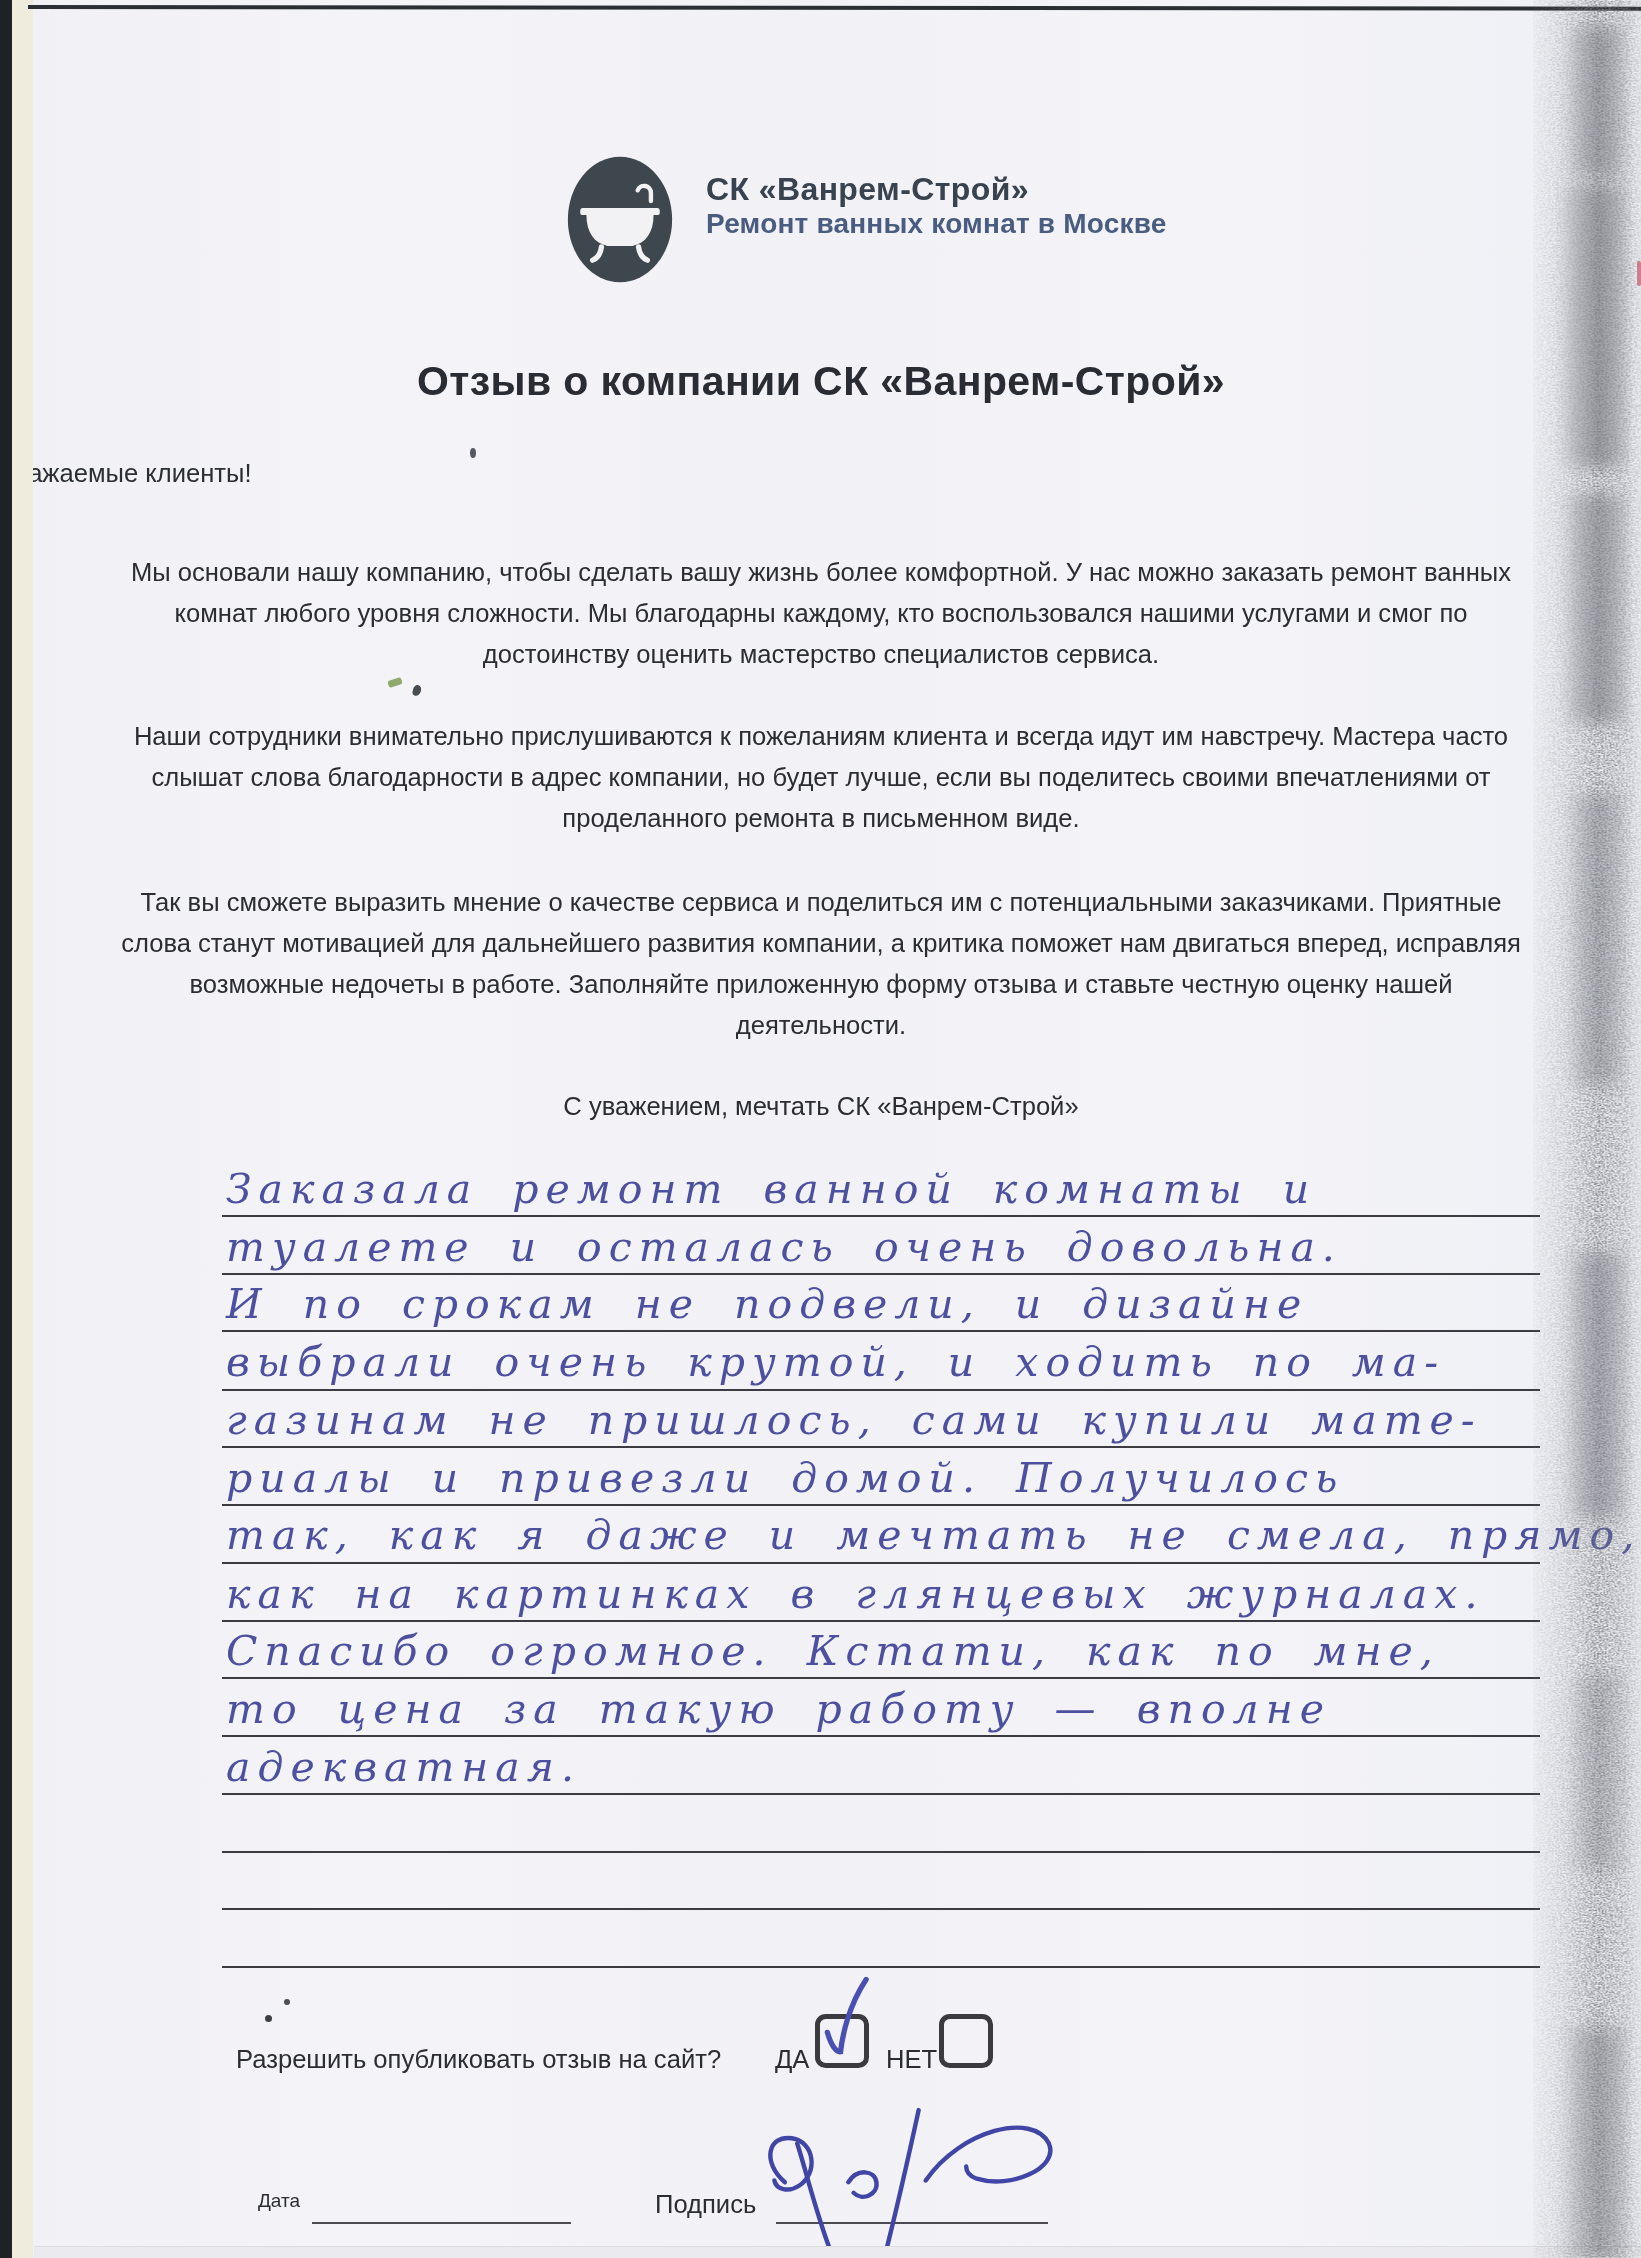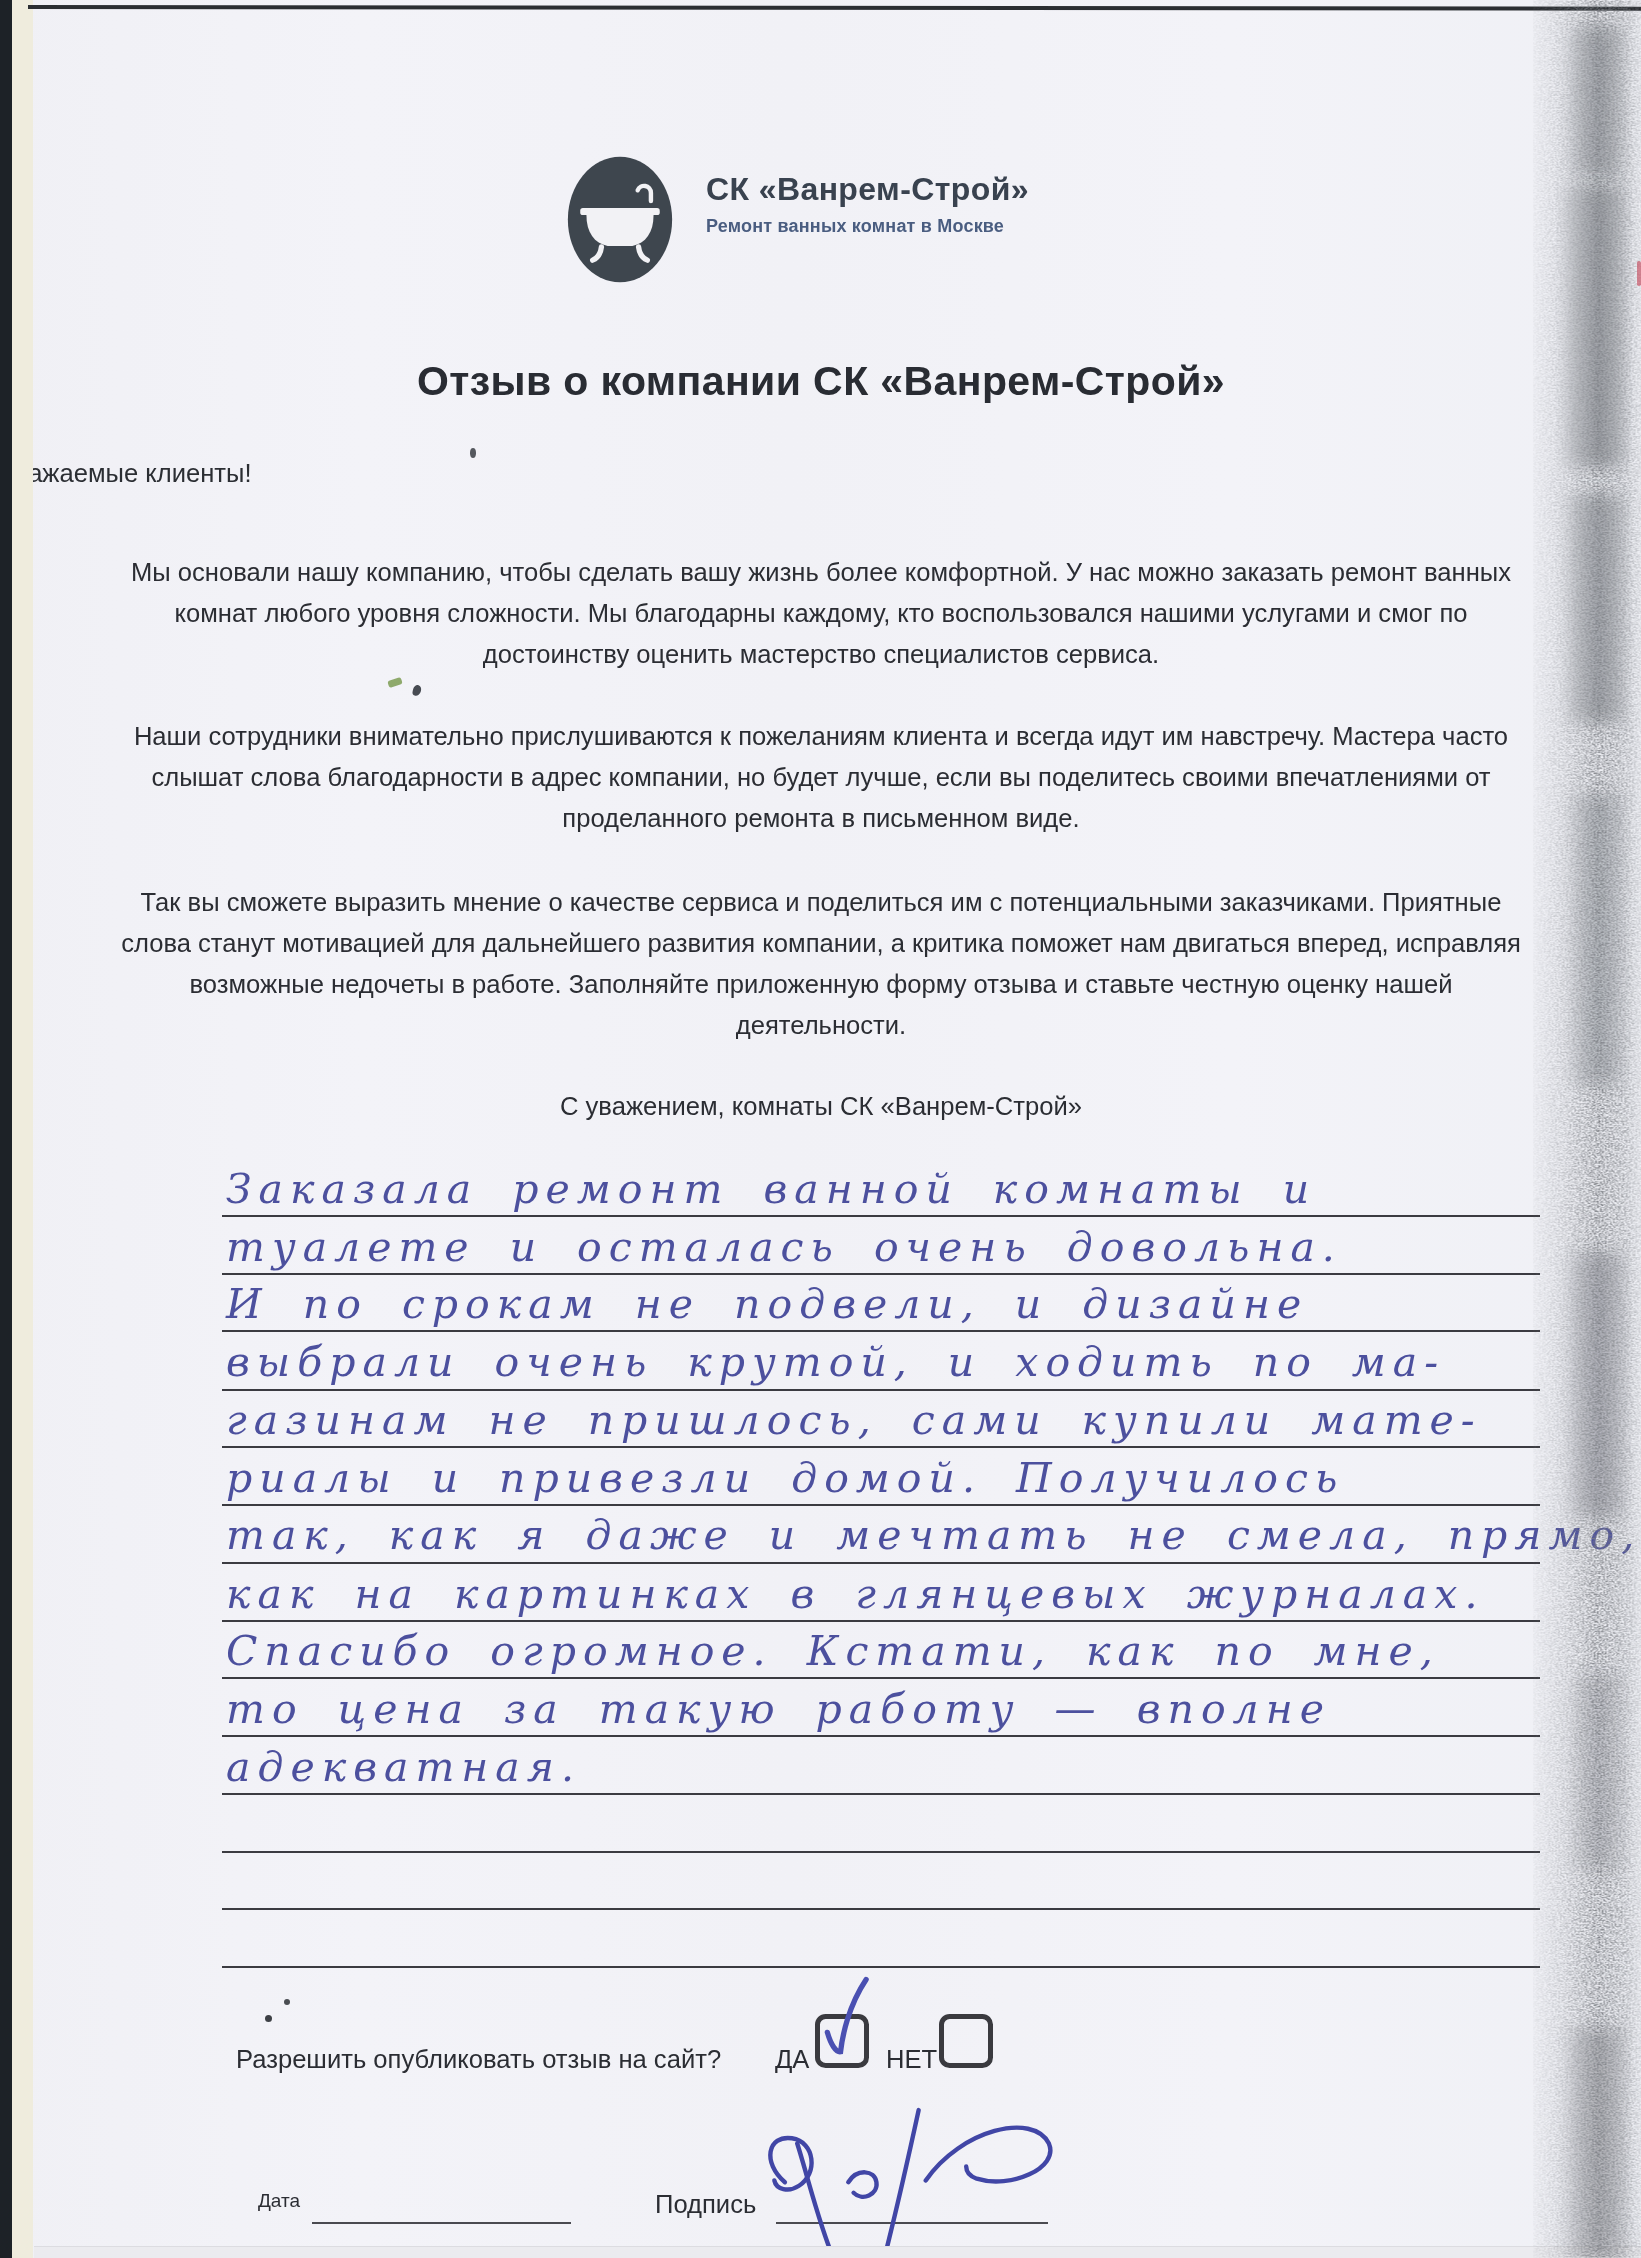--- a/index.html
+++ b/index.html
@@ -19,21 +19,21 @@
   .noise-band{position:absolute;left:1533px;top:0;width:109px;height:2258px;}
   .red-tick{position:absolute;left:1637px;top:261px;width:3.5px;height:25px;background:#c44b5e;opacity:.65;border-radius:1.8px;}
   
   .dot{position:absolute;border-radius:50%;}
   .mark-green{position:absolute;left:388px;top:679px;width:14px;height:7px;background:#7d9c53;opacity:.85;transform:rotate(-18deg);border-radius:2.6px;}
   .mark-dark{position:absolute;left:413px;top:685px;width:8px;height:10.6px;background:#474b52;border-radius:50% 50% 60% 40%;transform:rotate(14deg);}
   
   .logo-icon{position:absolute;left:566px;top:155px;width:108px;height:129px;}
   .logo-text{position:absolute;left:706px;top:171px;width:618px;}
   .logo-title{font-size:32px;font-weight:bold;color:#39424f;letter-spacing:0.4px;}
-  .logo-sub{margin-top:8px;font-size:18px;font-weight:bold;color:#4a5d80;letter-spacing:0.2px;}
+  .logo-sub{font-size:28px;font-weight:bold;color:#4a5d80;letter-spacing:0.2px;}
   
   .page-title{position:absolute;left:0;top:358px;width:100%;text-align:center;font-size:41px;font-weight:bold;color:#292c33;letter-spacing:0.4px;}
   .greeting{position:absolute;left:0;top:459px;width:100%;text-align:left;font-size:25.6px;color:#2b2e33;}
   .para{position:absolute;left:115px;width:1412px;text-align:center;font-size:25.6px;line-height:41px;color:#2b2d33;}
   .p1{top:552px;} .p2{top:716px;} .p3{top:882px;}
   .closing{position:absolute;left:0;top:1092px;width:100%;text-align:center;font-size:25.6px;color:#2b2d33;}
   
   .rule{position:absolute;left:222px;width:1318px;height:0;border-top:2.6px solid #3b3b41;}
   .hw{
     position:absolute;left:226px;width:1323px;height:51px;line-height:51px;
@@ -71,21 +71,21 @@
     <div class="logo-title">СК «Ванрем-Строй»</div>
     <div class="logo-sub">Ремонт ванных комнат в Москве</div>
   </div>
 
   <div class="page-title">Отзыв о компании СК «Ванрем-Строй»</div>
   <div class="greeting">Уважаемые клиенты!</div>
 
   <div class="para p1">Мы основали нашу компанию, чтобы сделать вашу жизнь более комфортной. У нас можно заказать ремонт ванных комнат любого уровня сложности. Мы благодарны каждому, кто воспользовался нашими услугами и смог по достоинству оценить мастерство специалистов сервиса.</div>
   <div class="para p2">Наши сотрудники внимательно прислушиваются к пожеланиям клиента и всегда идут им навстречу. Мастера часто слышат слова благодарности в адрес компании, но будет лучше, если вы поделитесь своими впечатлениями от проделанного ремонта в письменном виде.</div>
   <div class="para p3">Так вы сможете выразить мнение о качестве сервиса и поделиться им с потенциальными заказчиками. Приятные слова станут мотивацией для дальнейшего развития компании, а критика поможет нам двигаться вперед, исправляя возможные недочеты в работе. Заполняйте приложенную форму отзыва и ставьте честную оценку нашей деятельности.</div>
-  <div class="closing">С уважением, комнаты СК «Ванрем-Строй»</div>
+  <div class="closing">С уважением, мечтать СК «Ванрем-Строй»</div>
 
   <div class="rule" style="top:1215px"></div>
   <div class="rule" style="top:1273px"></div>
   <div class="rule" style="top:1330px"></div>
   <div class="rule" style="top:1389px"></div>
   <div class="rule" style="top:1446px"></div>
   <div class="rule" style="top:1504px"></div>
   <div class="rule" style="top:1562px"></div>
   <div class="rule" style="top:1620px"></div>
   <div class="rule" style="top:1677px"></div>

